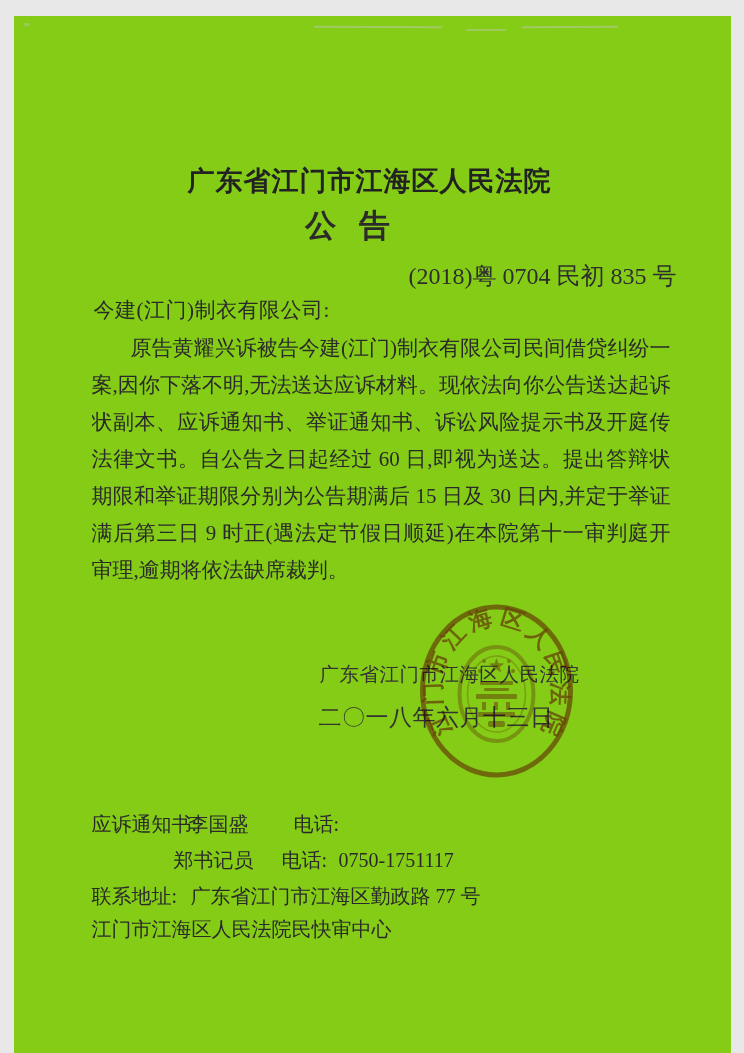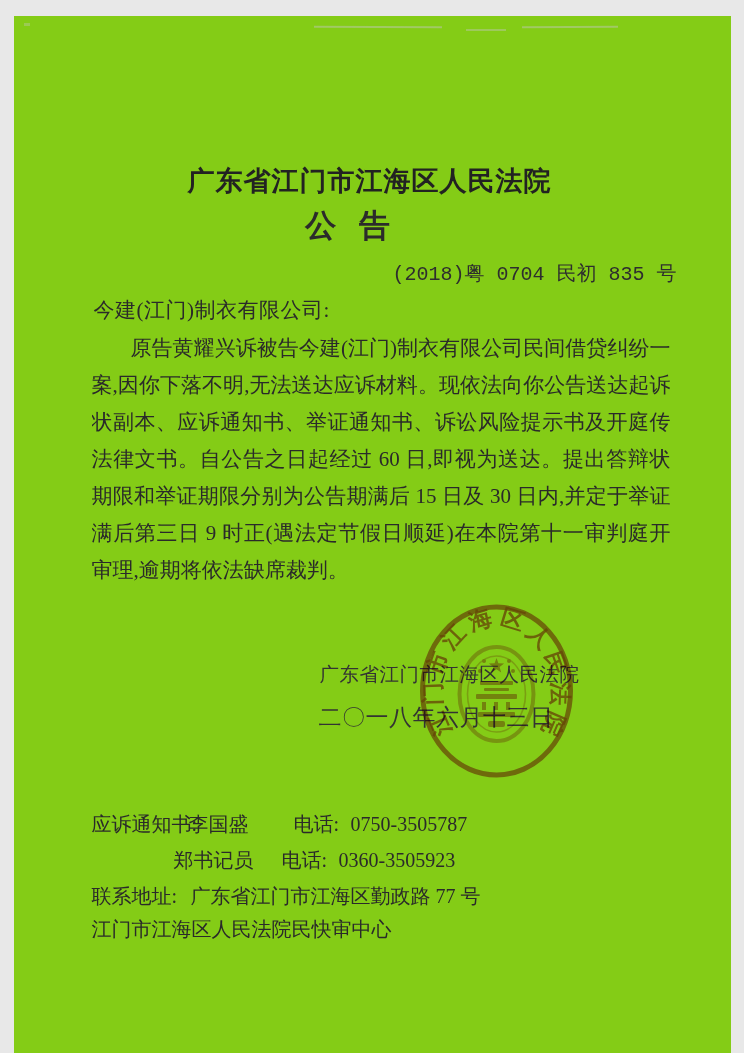--- a/index.html
+++ b/index.html
@@ -25,23 +25,22 @@
   .notice-title{
     top:189px;left:0;width:744px;
     text-align:center;
     font-size:31px;font-weight:bold;
     word-spacing:15px;
     transform:translateX(-38px);
     color:#2b2b2b;
   }
   .case-number{
     top:244px;right:54px;
-    font-size:20px;
+    font-size:24px;
     color:#2e2e2e;
-    font-family:Liberation Mono, monospace;
   }
   .addressee{
     top:280px;left:80px;
     font-size:21px;
     letter-spacing:0.5px;
     color:#2a2a2a;
   }
   .body-block{
     top:314px;left:78px;width:579px;
     font-size:21px;
@@ -131,23 +130,22 @@
       <rect class="seal-fill" x="76" y="98" width="4" height="8"></rect>
       <rect class="seal-fill" x="88" y="98" width="4" height="8"></rect>
       <rect class="seal-fill" x="60" y="108" width="37" height="5" rx="1"></rect>
       <rect class="seal-fill" x="70" y="117" width="17" height="6" rx="2"></rect>
     </g>
   </svg>
 
   <div class="abs contact" style="top:794px;left:78px;">应诉通知书:</div>
   <div class="abs contact" style="top:794px;left:175px;">李国盛</div>
   <div class="abs contact" style="top:794px;left:280px;">电话:</div>
-  <div class="abs contact" style="top:794px;left:337px;">0750-3505787</div>
 
   <div class="abs contact" style="top:830px;left:160px;">郑书记员</div>
   <div class="abs contact" style="top:830px;left:268px;">电话:</div>
-  <div class="abs contact" style="top:830px;left:325px;">0360-3505923</div>
+  <div class="abs contact" style="top:830px;left:325px;">0750-1751117</div>
 
   <div class="abs contact" style="top:866px;left:78px;text-align:right;">联系地址:</div>
   <div class="abs contact" style="top:866px;left:177px;">广东省江门市江海区勤政路 77 号</div>
   <div class="abs contact" style="top:899px;left:78px;">江门市江海区人民法院民快审中心</div>
 
 </div>
 
 </body></html>

